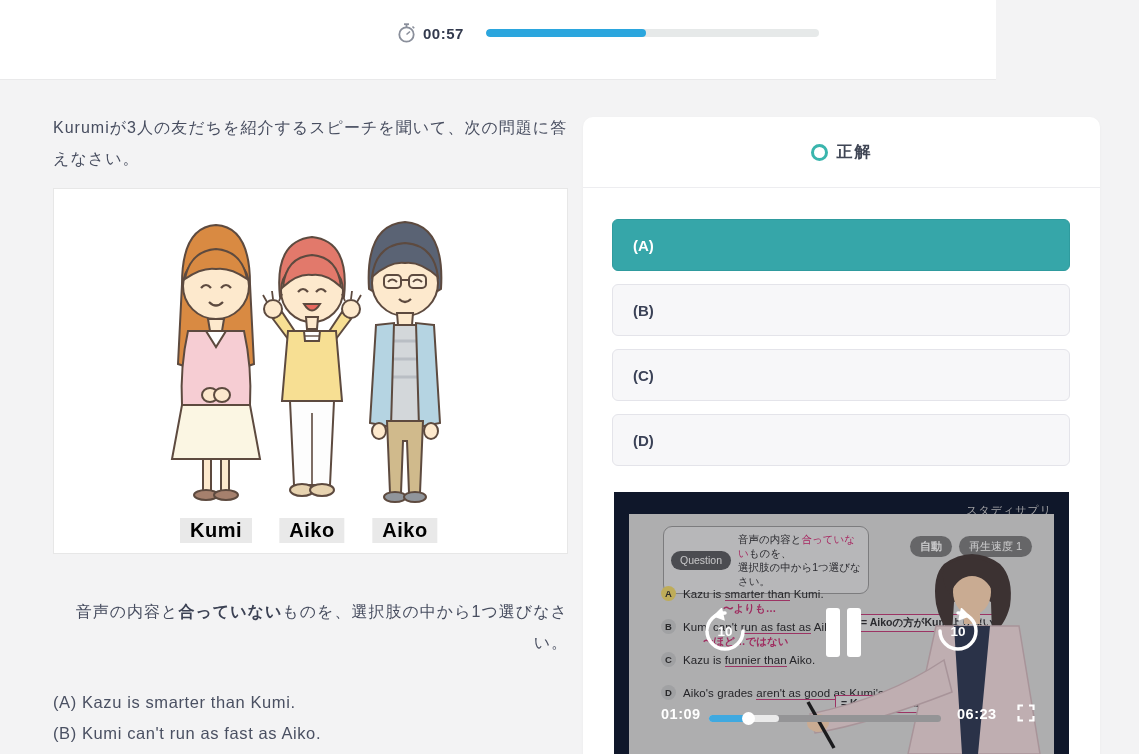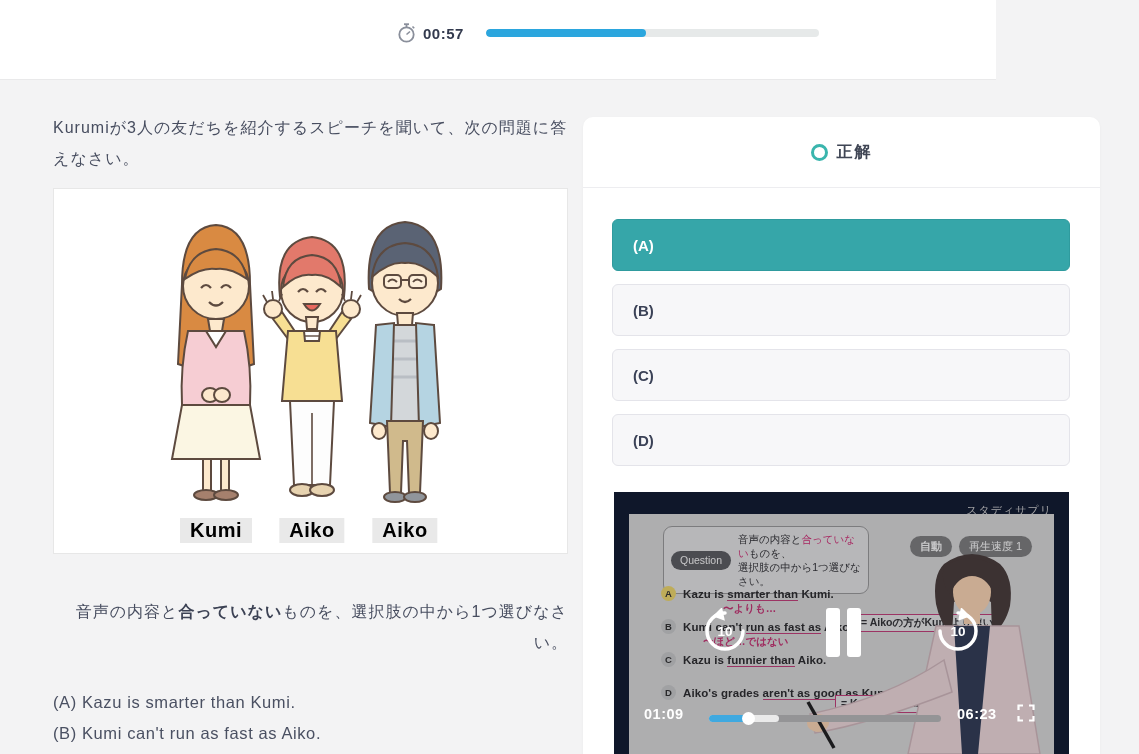--- a/index.html
+++ b/index.html
@@ -43,21 +43,21 @@
   .q-text { font-size:10.5px; font-weight:normal; line-height:14px; color:#2e2e34; }
   .pink { color:#c12a6e; }
   .v-pill { position:absolute; top:22px; background:rgba(110,110,112,.92); color:#e9e9eb; font-size:11px; border-radius:12px; padding:3px 10px; z-index:2; white-space:nowrap; }
   .v-pill.auto { left:281px;font-weight:bold; }
   .v-pill.speed { left:330px; }
 
   .v-choices { position:absolute; left:32px; top:66px; width:310px; z-index:2; }
   .vrow { position:absolute; display:flex; align-items:center; gap:7px; white-space:nowrap; }
   .vbadge { width:15px; height:15px; border-radius:50%; background:#b9babc; color:#2d2d30; font-size:9.5px; font-weight:bold; display:flex; align-items:center; justify-content:center; flex:none; }
   .vbadge.hl { background:#dcc766; }
-  .vtext { font-size:11.5px; font-weight:bold; color:#28282c; letter-spacing:.1px; }
+  .vtext { font-size:11.5px; font-weight:normal; color:#28282c; letter-spacing:.1px; }
   .vu { border-bottom:1.5px solid #b43a73; }
   .vnote { position:absolute; font-size:10.5px; font-weight:bold; color:#b8316d; white-space:nowrap; }
   .v-annot { position:absolute; border:1.5px solid #b43a73; background:#d4d4d6; padding:1px 5px; font-size:10.5px; font-weight:bold; color:#2e2e34; z-index:2; white-space:nowrap; }
 
   .teacher { position:absolute; right:0; top:28px; z-index:2; }
 
   .ctrl { position:absolute; z-index:4; cursor:pointer; }
   .skip { width:46px; height:46px; }
   .pause { left:197px; top:94px; width:35px; height:49px; display:flex; gap:7px; }
   .pause span { width:14px; height:49px; background:#ffffff; border-radius:3px; }
@@ -248,21 +248,21 @@
       <div class="ctrl pause">
           <span></span>
           <span></span>
         </div>
       <svg class="ctrl skip" style="left:306px;top:94px" viewBox="0 0 46 46">
         <path d="M23 5 A18 18 0 1 1 5 23" fill="none" stroke="#ffffff" stroke-width="3.5" stroke-linecap="round"></path>
         <path d="M21 -1 L32 6 L21 13 Z" fill="#ffffff" transform="rotate(12 23 23)"></path>
         <text x="23" y="28" font-size="13.5" font-weight="bold" fill="#ffffff" text-anchor="middle" font-family="Liberation Sans, sans-serif">10</text>
       </svg>
 
-      <span class="v-time" style="left:15px;top:192px">01:09</span>
+      <span class="v-time" style="left:32px;top:192px">01:09</span>
       <div class="v-track">
         <div class="v-buffer" style="width: 30%;"></div>
         <div class="v-fill" style="width: 17%;"></div>
         <div class="v-handle" style="left: calc(17% - 6px);"></div>
       </div>
       <span class="v-time" style="left:328px;top:192px">06:23</span>
       <svg class="fs-icon" width="18" height="18" viewBox="0 0 18 18">
         <path d="M1.5 6V1.5H6 M12 1.5H16.5V6 M16.5 12V16.5H12 M6 16.5H1.5V12" fill="none" stroke="#ffffff" stroke-width="2.2"></path>
       </svg>
     </div>

